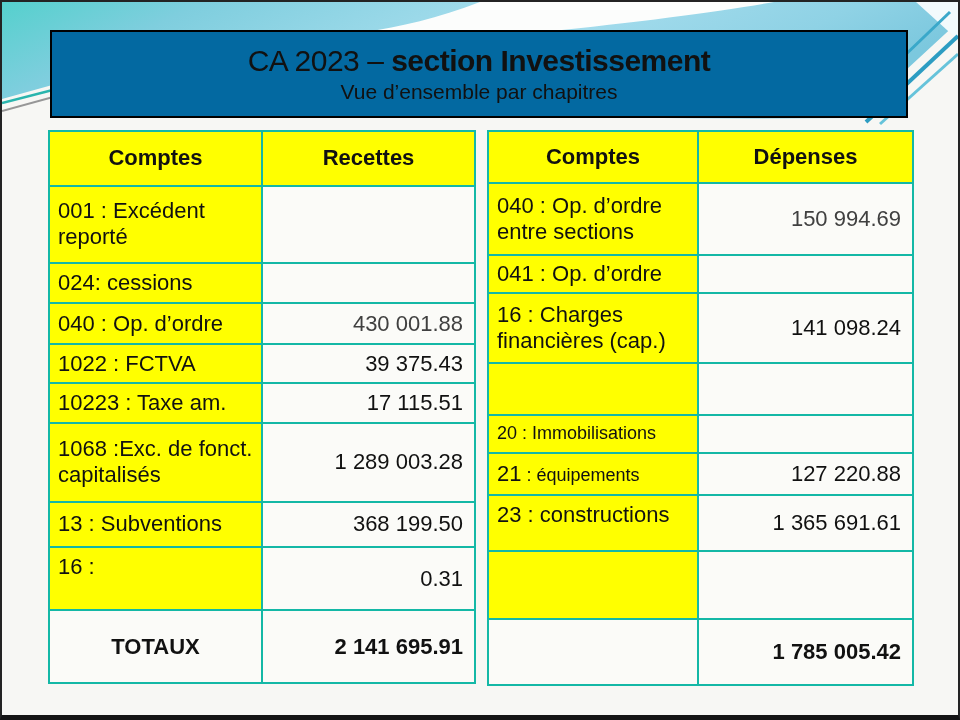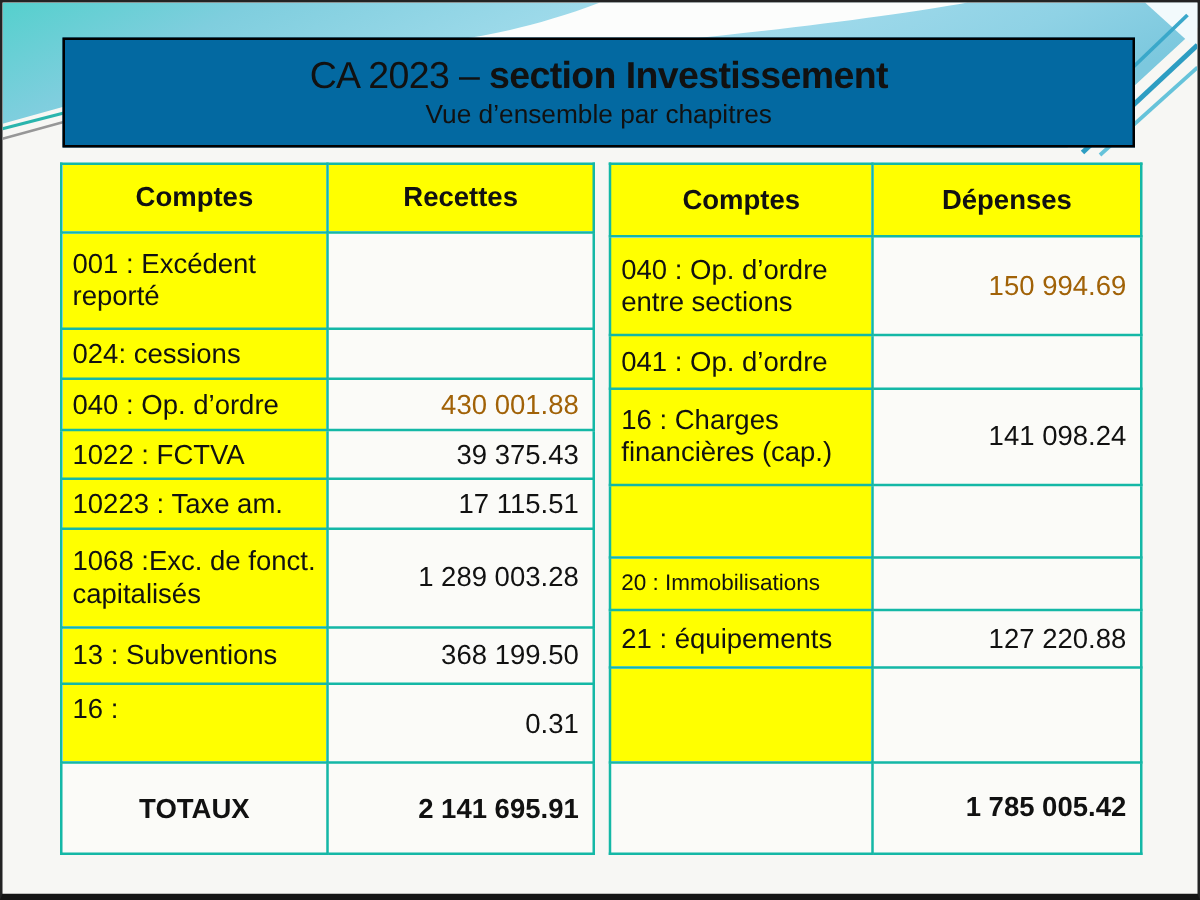--- a/index.html
+++ b/index.html
@@ -26,24 +26,24 @@
   table.tbl { border-collapse:collapse; table-layout:fixed; width:100%; height:100%; }
   .tbl td {
     border:2px solid #14b8a6; font-size:22px; padding:2px 8px;
     vertical-align:middle; line-height:1.18; overflow:hidden;
   }
   .tbl td.lab { background:#ffff00; text-align:left; padding-right:4px; }
   .tbl td.val { background:#fbfbf8; text-align:right; padding-right:11px; }
   .tbl td.hdr { background:#ffff00; font-weight:bold; text-align:center; }
   .tbl td.serif { font-family:"Liberation Serif", serif; font-size:24px; }
   .tbl td.vgreen { background:#d2e6c4; }
-  .tbl .red { color:#a16207; }
+  .tbl .red { color:#404040; }
   .tbl td.small { font-size:18px; }
   .tbl .numbig { font-size:22px; }
-  .tbl .numrest { font-size:22px; }
+  .tbl .numrest { font-size:18px; }
   .tbl td.total-lab { background:#fbfbf8; font-weight:bold; text-align:center; }
   .tbl td.total-val { font-weight:bold; }
 </style>
 </head>
 <body>
 
 <div class="slide">
 
   <svg class="band" width="956" height="132" viewBox="0 0 956 132">
     <defs>
@@ -151,20 +151,24 @@
         <td class="val"></td>
       </tr>
       <tr style="height:38px">
         <td class="lab small">20 : Immobilisations</td>
         <td class="val"></td>
       </tr>
       <tr style="height:42px">
         <td class="lab"><span class="numbig">21</span><span class="numrest"> : équipements</span></td>
         <td class="val">127 220.88</td>
       </tr>
+      <tr style="height:56px">
+        <td class="lab" style="vertical-align:top; padding-top:6px;">23 : constructions</td>
+        <td class="val">1 365 691.61</td>
+      </tr>
       <tr style="height:68px">
         <td class="lab"></td>
         <td class="val"></td>
       </tr>
       <tr style="height:66px">
         <td class="total-lab"></td>
         <td class="val total-val">1 785 005.42</td>
       </tr>
     </tbody>
       </table>

